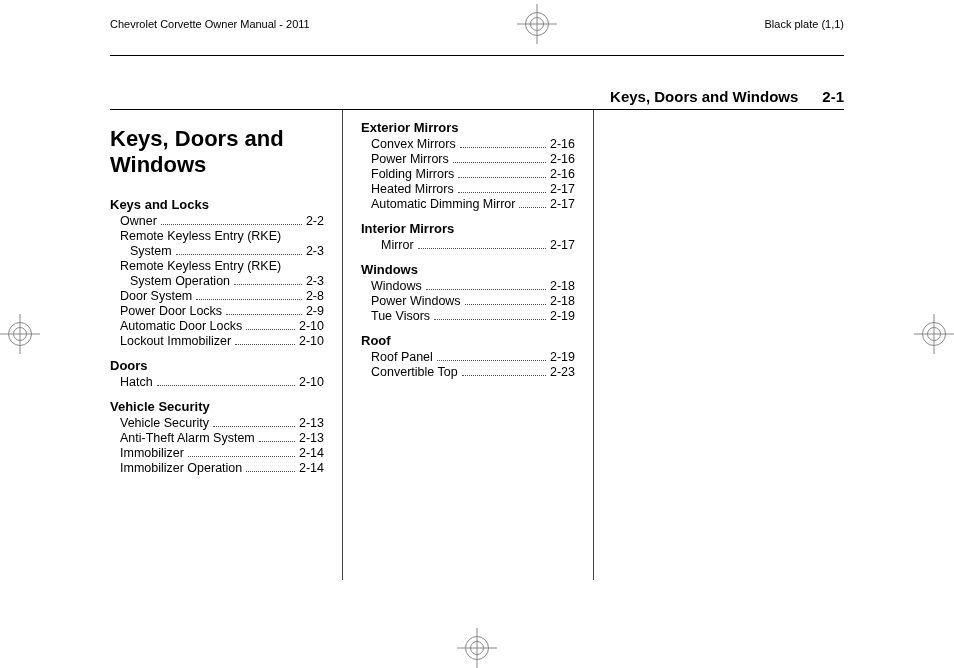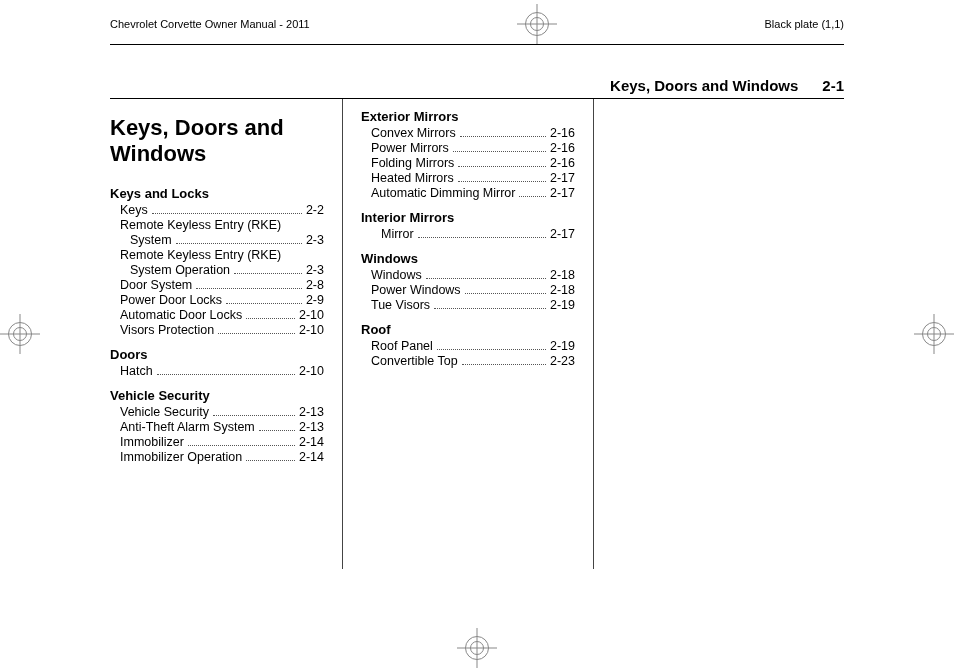--- a/index.html
+++ b/index.html
@@ -57,21 +57,21 @@
     position: absolute;
     top: 50%;
     right: 6px;
     transform: translateY(-50%);
   }
   .rule {
     border-top: 1px solid #000;
     height: 0;
   }
   .page-area {
-    margin: 0 110px;
+    margin: 11px 110px;
   }
   .running-head {
     display: flex;
     justify-content: flex-end;
     align-items: baseline;
     gap: 24px;
     font-weight: bold;
     font-size: 15px;
     margin-top: 32px;
     margin-bottom: 4px;
@@ -137,21 +137,21 @@
     <span>2-1</span>
   </div>
   <div class="rule"></div>
 
   <div class="content-wrap page-content">
     <div class="column">
       <h1 class="chapter-title">Keys, Doors and Windows</h1>
       <div id="col1-mount">
           <div class="toc-section">Keys and Locks</div>
           <div class="toc-entry">
-            <span class="toc-label">Keys</span>
+            <span class="toc-label">Owner</span>
             <span class="toc-dots"></span>
             <span class="toc-page">2-2</span>
           </div>
           <div class="toc-entry">
             <span class="toc-label">Remote Keyless Entry (RKE)</span>
           </div>
           <div class="toc-entry indent2">
             <span class="toc-label">System</span>
             <span class="toc-dots"></span>
             <span class="toc-page">2-3</span>
@@ -173,21 +173,21 @@
             <span class="toc-label">Power Door Locks</span>
             <span class="toc-dots"></span>
             <span class="toc-page">2-9</span>
           </div>
           <div class="toc-entry">
             <span class="toc-label">Automatic Door Locks</span>
             <span class="toc-dots"></span>
             <span class="toc-page">2-10</span>
           </div>
           <div class="toc-entry">
-            <span class="toc-label">Visors Protection</span>
+            <span class="toc-label">Lockout Immobilizer</span>
             <span class="toc-dots"></span>
             <span class="toc-page">2-10</span>
           </div>
           <div class="toc-section">Doors</div>
           <div class="toc-entry">
             <span class="toc-label">Hatch</span>
             <span class="toc-dots"></span>
             <span class="toc-page">2-10</span>
           </div>
           <div class="toc-section">Vehicle Security</div>

